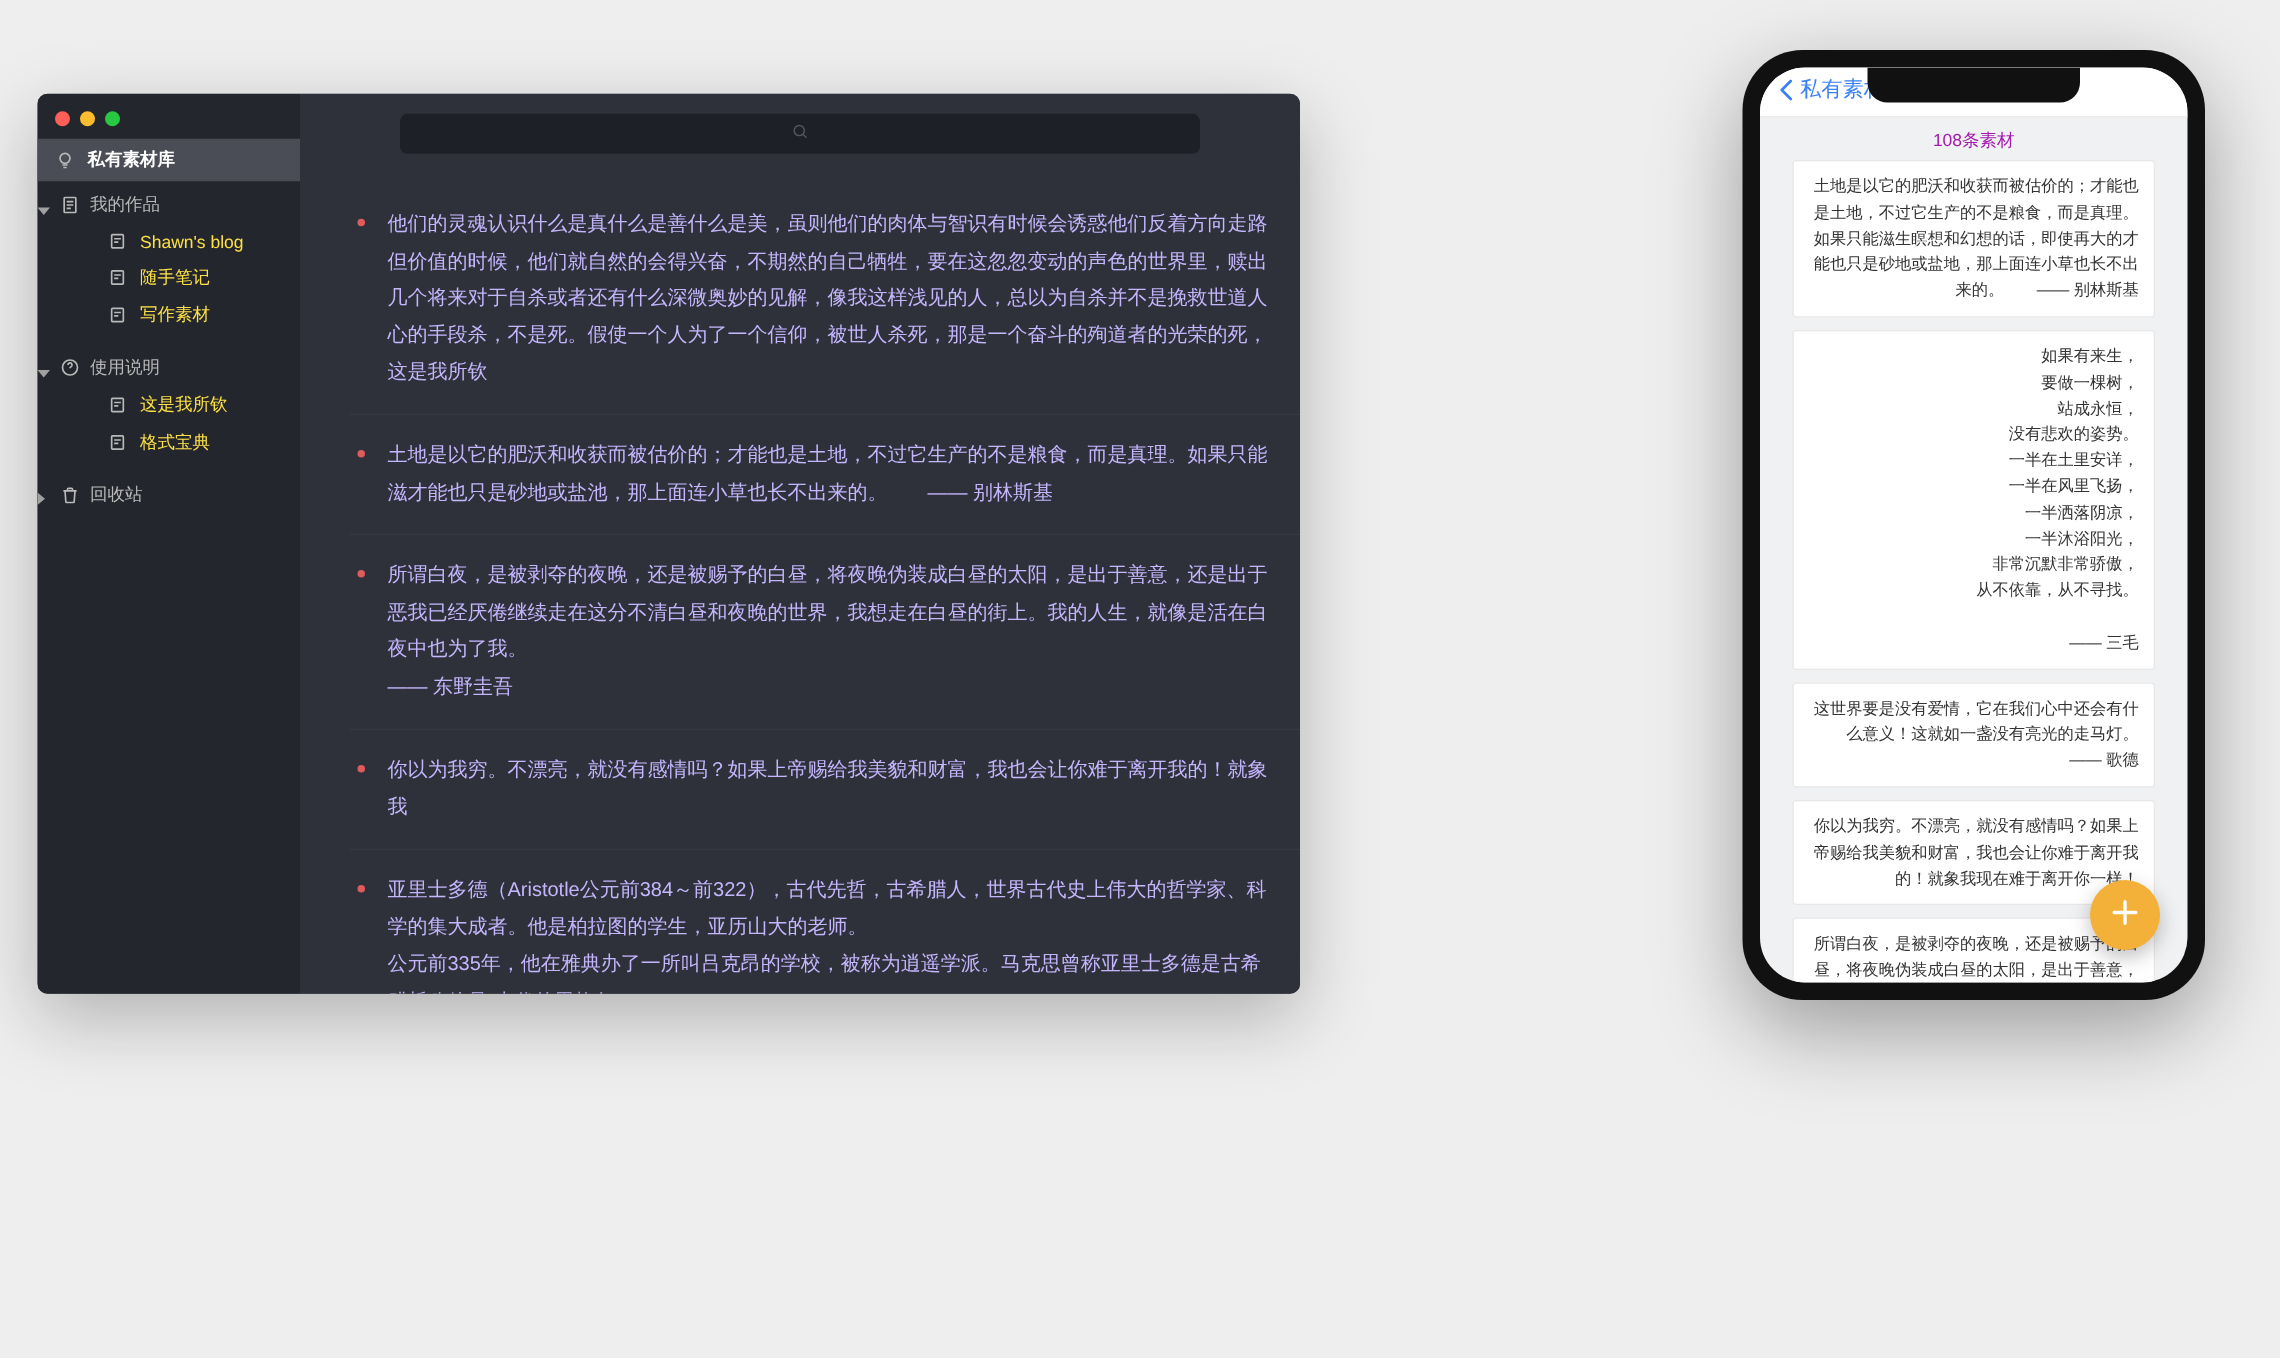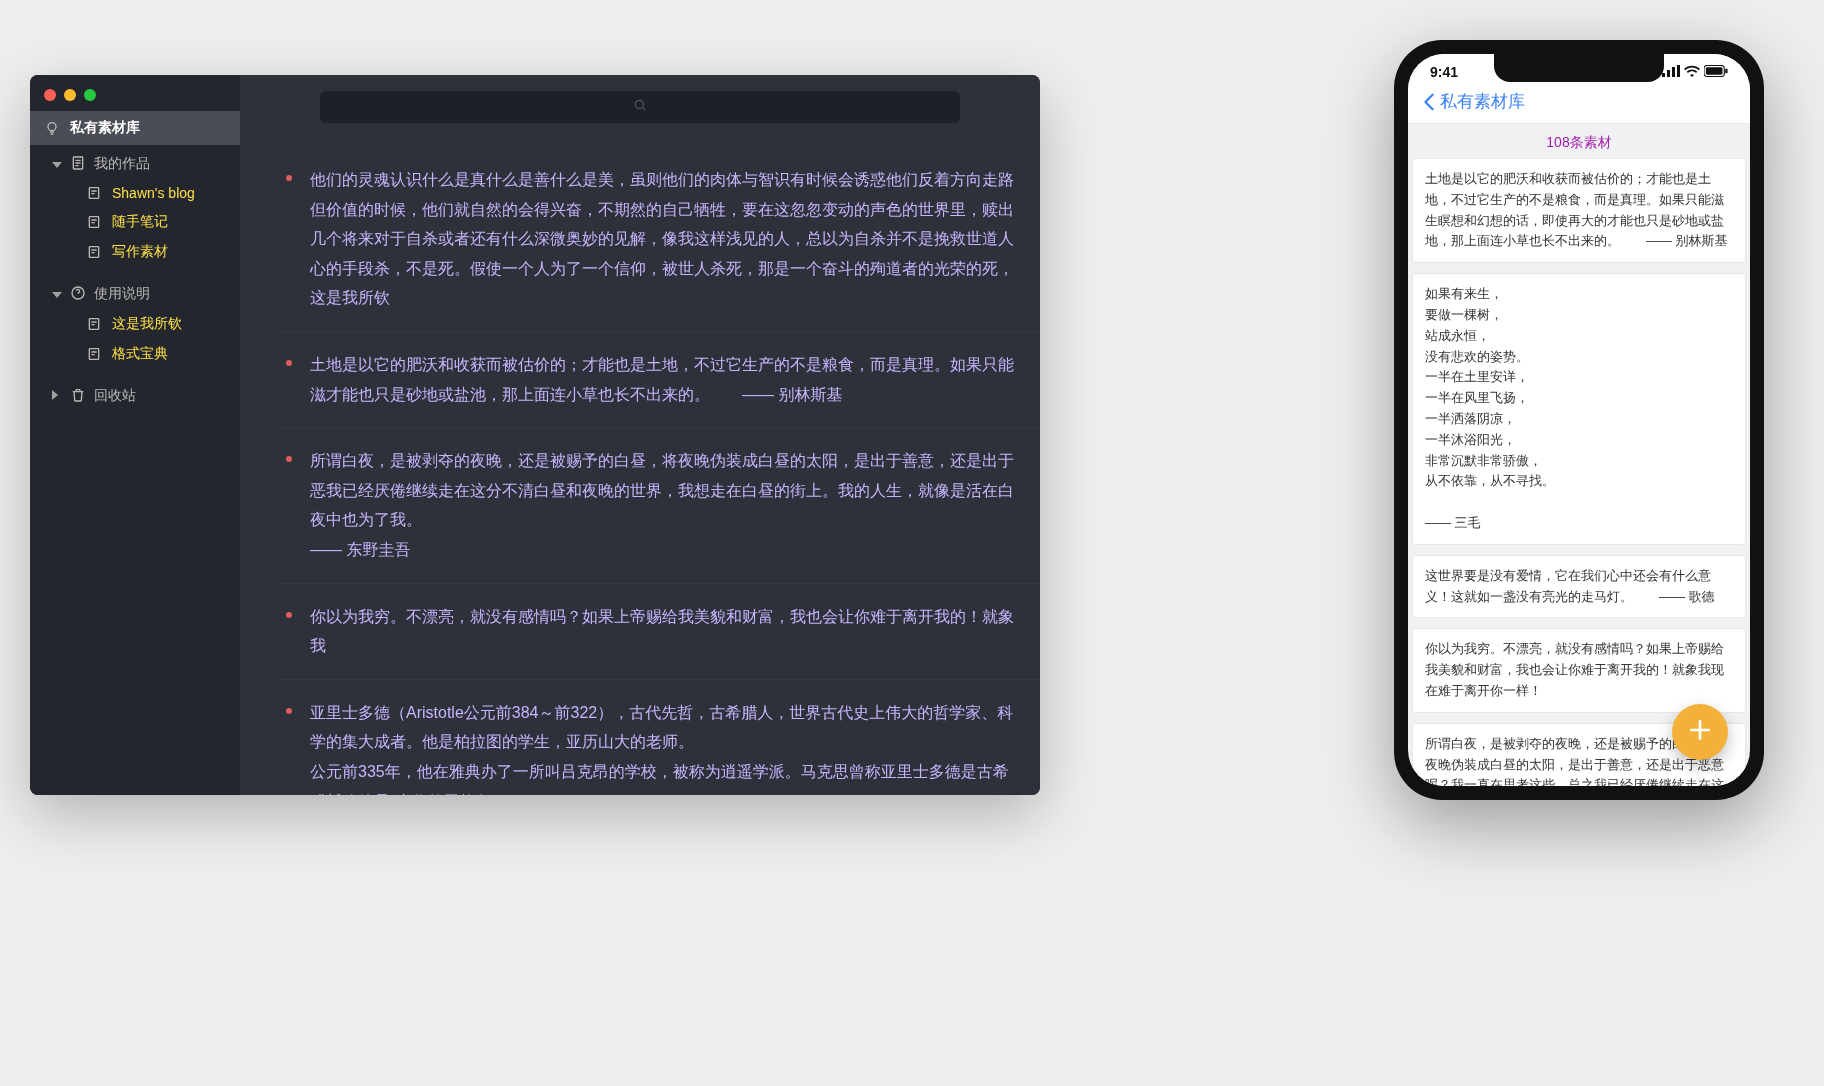--- a/index.html
+++ b/index.html
@@ -54,22 +54,23 @@
     padding: 8px 14px 8px 14px;
     cursor: default;
   }
   .side-item.selected {
     background: #4a4d55;
     color: #fff;
     font-weight: 600;
   }
   .side-group-header {
     display: flex;
+    align-items: center;
     gap: 8px;
-    padding: 10px 10px 6px 22px;
+    padding: 10px 10px 6px 0;
     color: #b9b9b9;
     font-weight: 500;
   }
   .side-child {
     display: flex;
     align-items: center;
     gap: 10px;
     padding: 6px 10px 6px 56px;
     color: #fde047;
   }
@@ -203,21 +204,22 @@
   .phone-count {
     text-align: center;
     font-size: 14px;
     color: #a21caf;
     padding: 10px 0 6px 0;
   }
 
   .phone-cards {
     flex: 1;
     overflow: hidden;
-    padding: 0 4px;
+    padding: 0 26px;
+    text-align: right;
   }
   .card {
     background: #fff;
     border: 1px solid #e7e7e7;
     border-radius: 3px;
     margin-bottom: 10px;
     padding: 10px 12px;
     font-size: 13px;
     line-height: 1.6;
     color: #333;
@@ -357,45 +359,20 @@
       <div class="note-item"><span>亚里士多德（Aristotle公元前384～前322），古代先哲，古希腊人，世界古代史上伟大的哲学家、科学的集大成者。他是柏拉图的学生，亚历山大的老师。
 公元前335年，他在雅典办了一所叫吕克昂的学校，被称为逍遥学派。马克思曾称亚里士多德是古希腊哲称他是"古代的黑格尔"。</span></div>
     </div>
   </main>
 </div>
 
 <div class="phone">
   <div class="phone-screen">
     <div class="notch"></div>
 
-    <div class="status-bar">
-      <span>9:41</span>
-      <span class="status-right">
-        <span>
-          <svg width="18" height="12" viewBox="0 0 18 12">
-              <rect x="0" y="8" width="3" height="4" fill="#111"></rect>
-              <rect x="5" y="5" width="3" height="7" fill="#111"></rect>
-              <rect x="10" y="2" width="3" height="10" fill="#111"></rect>
-              <rect x="15" y="0" width="3" height="12" fill="#111"></rect>
-            </svg>
-        </span>
-        <span>
-          <svg width="16" height="12" viewBox="0 0 24 18" fill="#111">
-              <path d="M12 18l-3-3c1.7-1.7 4.3-1.7 6 0l-3 3zM4 10c4.4-4.4 11.6-4.4 16 0l-2 2c-3.3-3.3-8.7-3.3-12 0l-2-2zM0 6C6.6-.6 17.4-.6 24 6l-2 2C16.5 2.5 7.5 2.5 2 8L0 6z"></path>
-            </svg>
-        </span>
-        <span>
-          <svg width="24" height="12" viewBox="0 0 26 12">
-              <rect x="0" y="0" width="22" height="12" rx="3" fill="none" stroke="#111" stroke-width="1.2"></rect>
-              <rect x="2" y="2" width="18" height="8" rx="1.5" fill="#111"></rect>
-              <rect x="23" y="3.5" width="2.5" height="5" rx="1" fill="#111"></rect>
-            </svg>
-        </span>
-      </span>
-    </div>
 
     <div class="nav-bar">
       <span style="display:flex;align-items:center;gap:2px;">
         <svg viewBox="0 0 12 20" fill="none" stroke="#3b82f6" stroke-width="2.5" stroke-linecap="round" stroke-linejoin="round">
             <polyline points="10,2 2,10 10,18"></polyline>
           </svg>
       </span>
       <span>私有素材库</span>
     </div>
 

